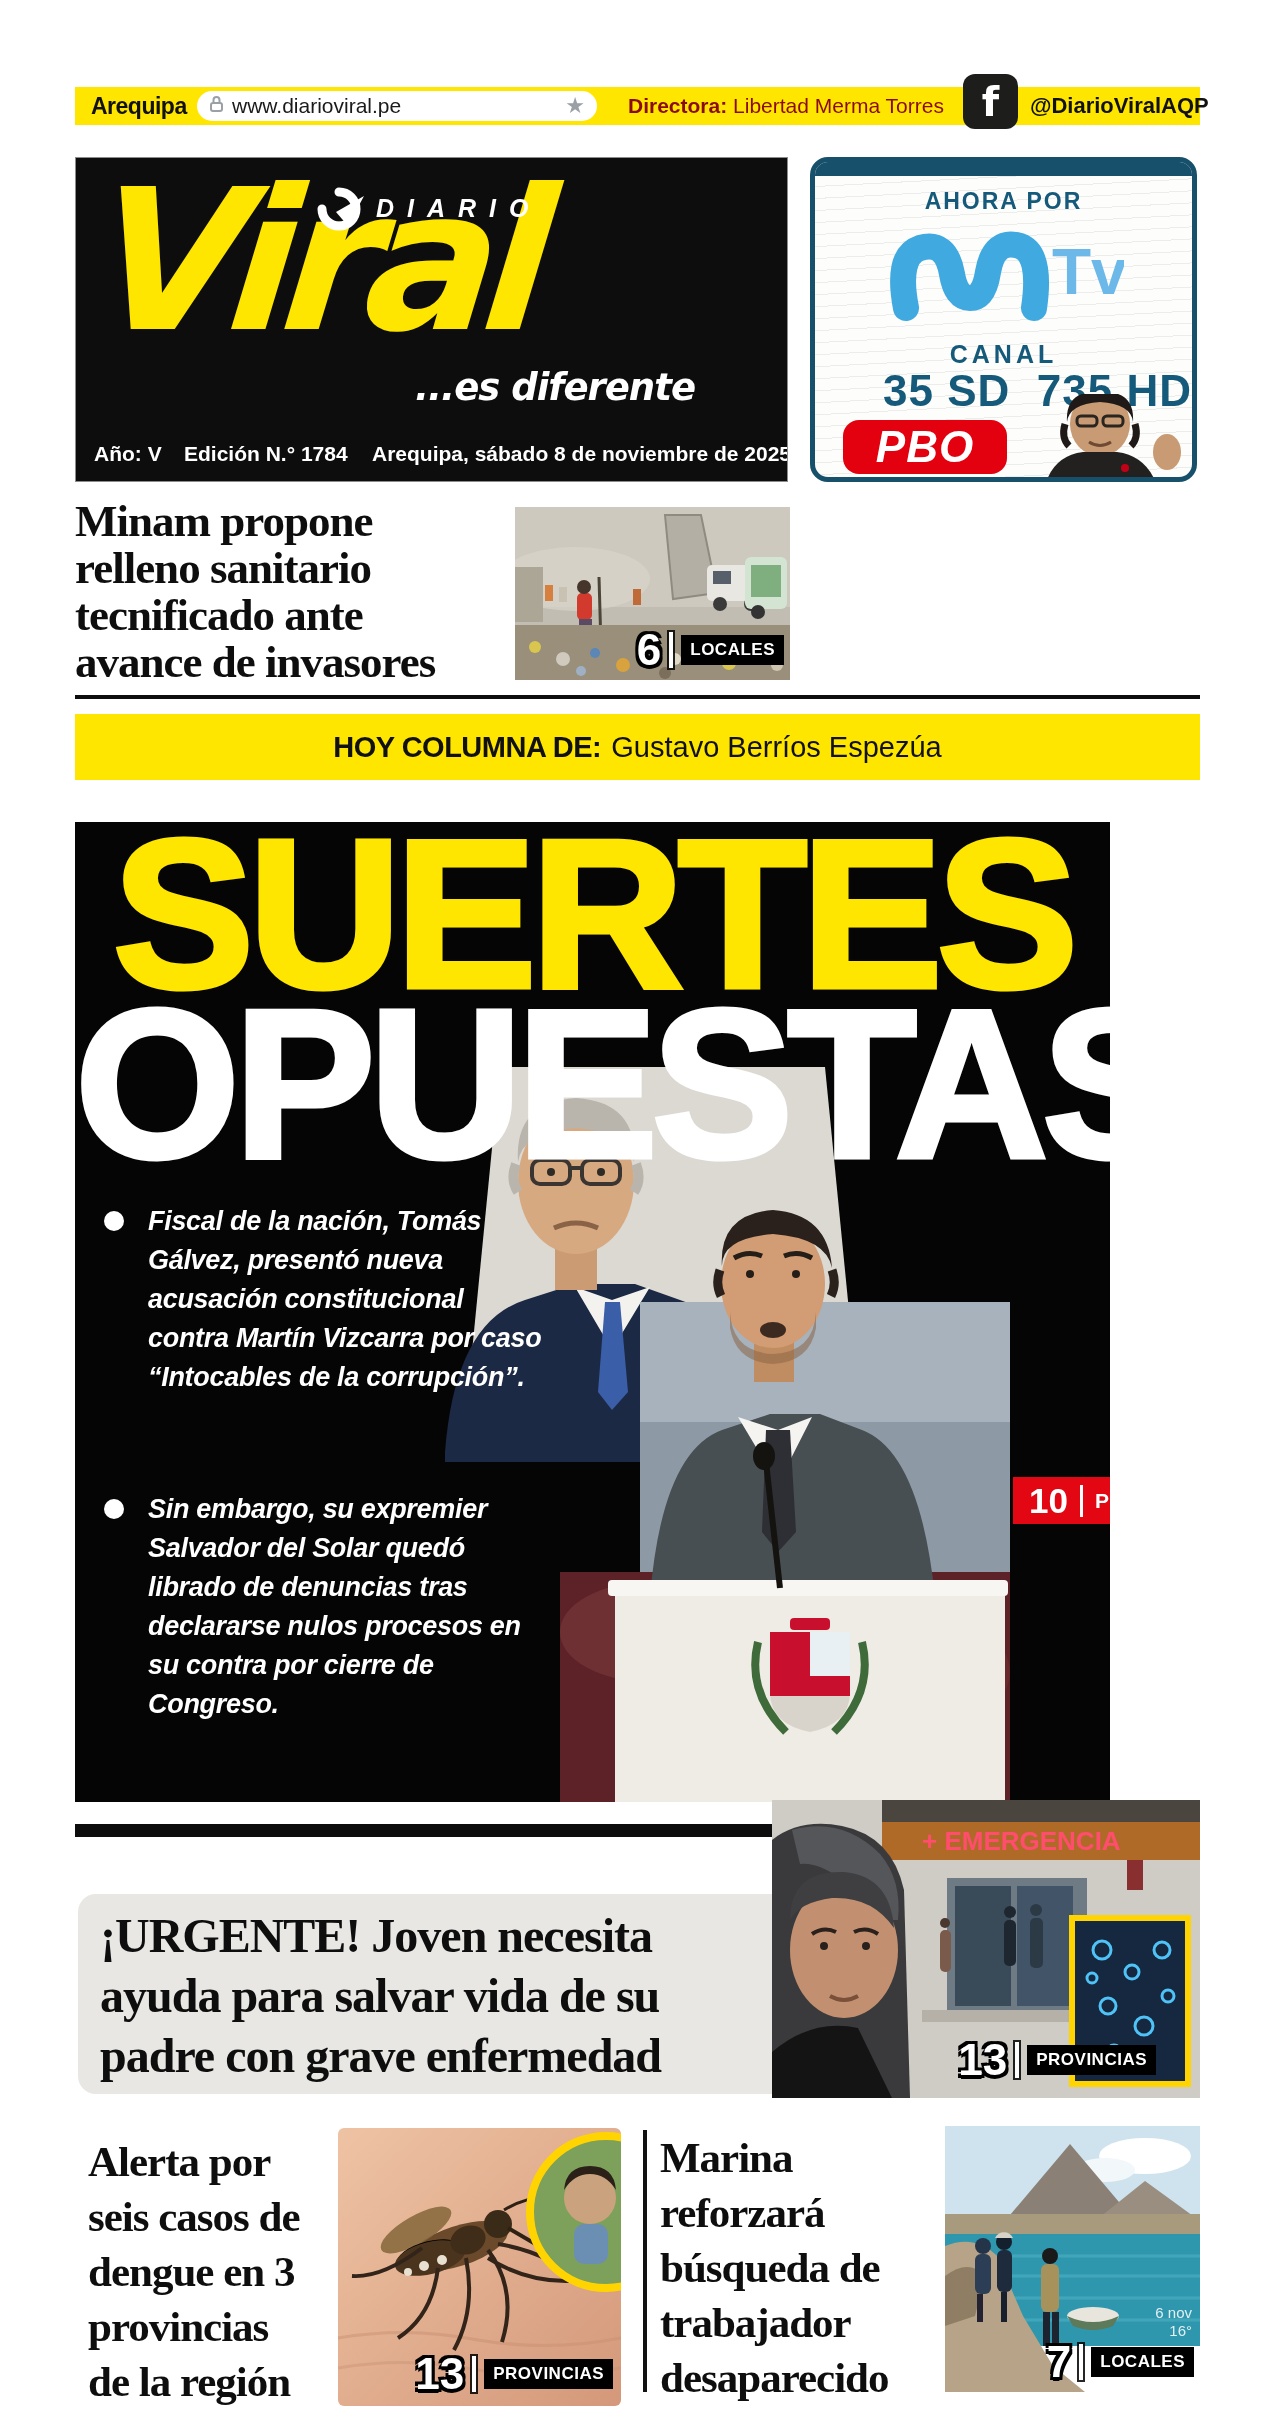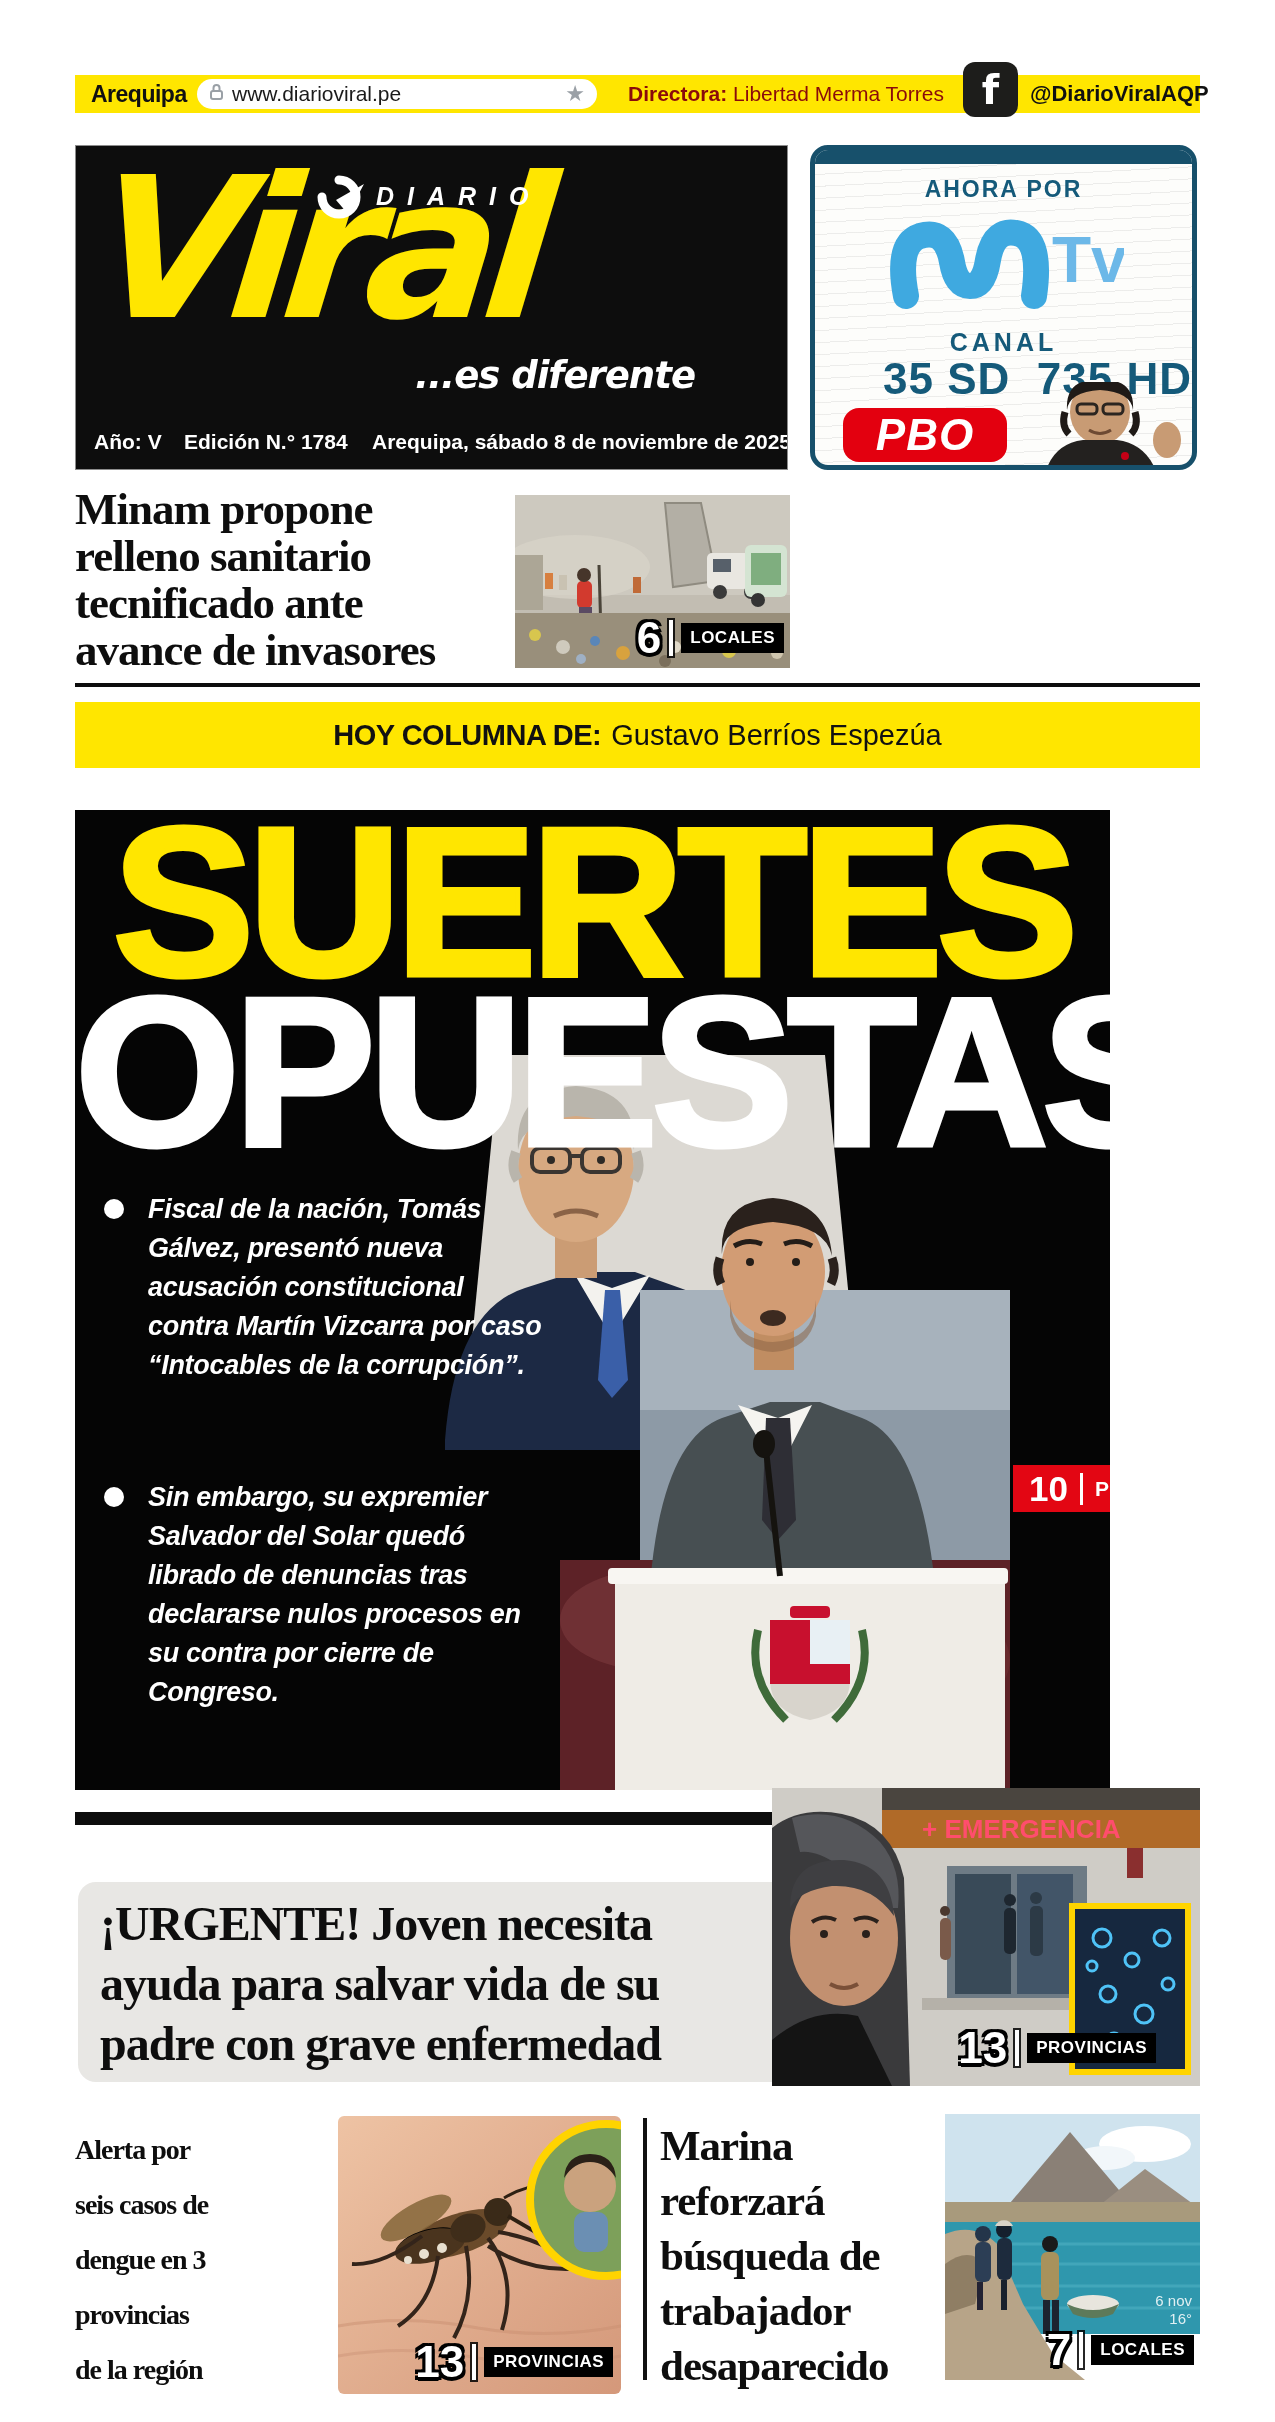--- a/index.html
+++ b/index.html
@@ -1,18 +1,18 @@
 <!DOCTYPE html>
 <html><head>
 <meta charset="utf-8">
 <style>
   html,body{margin:0;padding:0;background:#fff;}
   .page{position:relative;width:1275px;height:2422px;background:#fff;overflow:hidden;
         font-family:"Liberation Sans",sans-serif;}
-  .abs{position:absolute;}
+  .abs{position:absolute;margin-top:12px;}
 
   
   .topbar{left:75px;top:75px;width:1125px;height:38px;background:#FFE600;display:flex;align-items:center;}
   .topbar-region{font-weight:bold;font-size:23px;color:#111;margin-left:16px;letter-spacing:-0.5px;}
   .url-pill{position:absolute;left:122px;top:4px;width:400px;height:30px;background:#fff;border-radius:16px;
             display:flex;align-items:center;padding:0 12px;box-sizing:border-box;}
   .url-text{font-size:21px;color:#1a1a1a;margin-left:8px;flex:1;}
   .star{color:#9aa0a6;font-size:22px;line-height:1;}
   .director{position:absolute;left:553px;top:7px;font-size:21px;color:#8a0b0b;white-space:nowrap;}
   .director b{font-weight:bold;}
@@ -90,21 +90,21 @@
   .red-badge .rbar{width:3px;height:32px;background:#fff;}
   .red-badge .rlbl{color:#fff;font-weight:bold;font-size:21px;letter-spacing:1px;}
 
   
   .rule-thick{left:75px;top:1812px;width:1125px;height:13px;background:#0d0d0d;}
   .graybox{left:78px;top:1882px;width:762px;height:200px;background:#e8e7e4;border-radius:18px;}
   .urgente-hl{left:100px;top:1894px;width:710px;font-size:48px;line-height:60px;}
   .urgente-photo{left:772px;top:1788px;width:428px;height:298px;overflow:hidden;}
 
   
-  .dengue-hl{left:75px;top:2122px;width:270px;font-size:28px;line-height:55px;}
+  .dengue-hl{left:88px;top:2122px;width:270px;font-size:43px;line-height:55px;}
   .dengue-photo{left:338px;top:2116px;width:283px;height:278px;overflow:hidden;border-radius:6px;}
   .vdivider{left:643px;top:2118px;width:4px;height:262px;background:#111;}
   .marina-hl{left:660px;top:2118px;width:265px;font-size:43px;line-height:55px;}
   .marina-photo{left:945px;top:2114px;width:255px;height:266px;overflow:hidden;}
   .stamp{position:absolute;right:8px;bottom:52px;color:rgba(255,255,255,.85);font-size:15px;text-align:right;line-height:18px;}
 </style>
 </head>
 <body>
 
 <div class="page">

